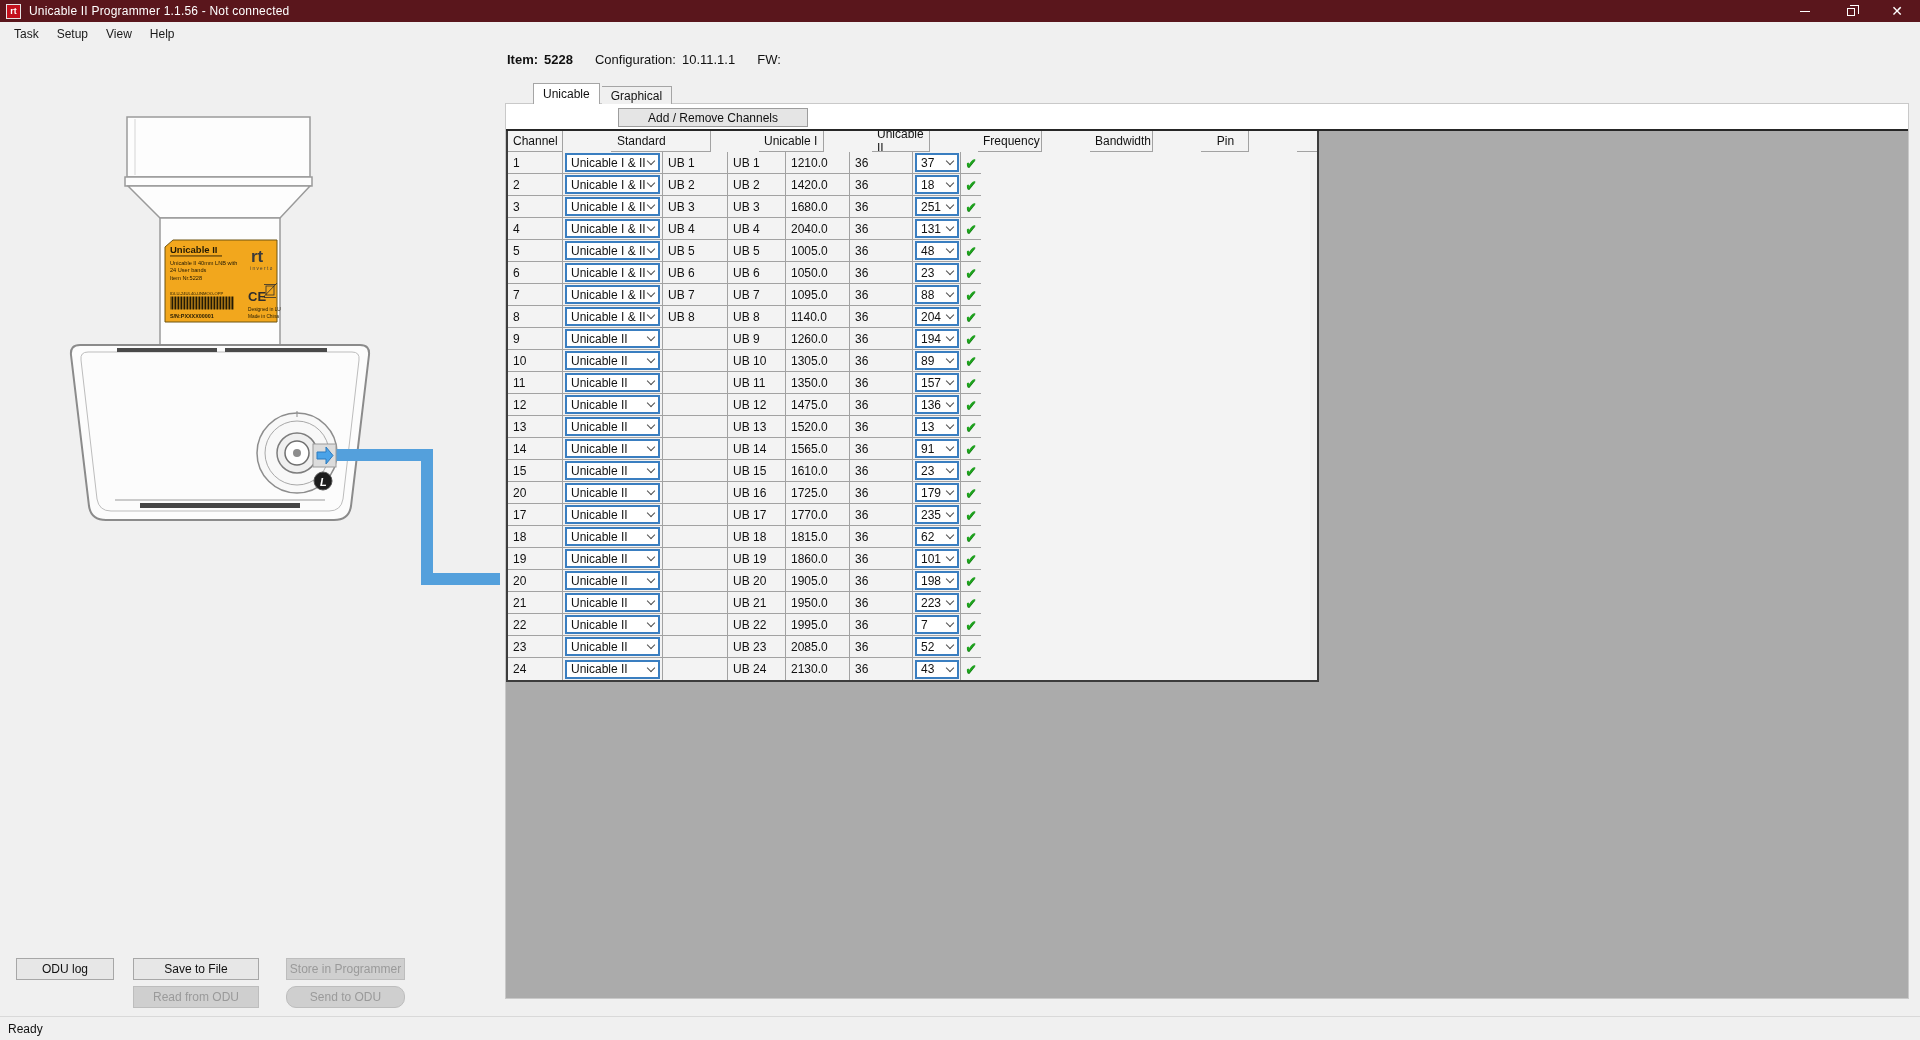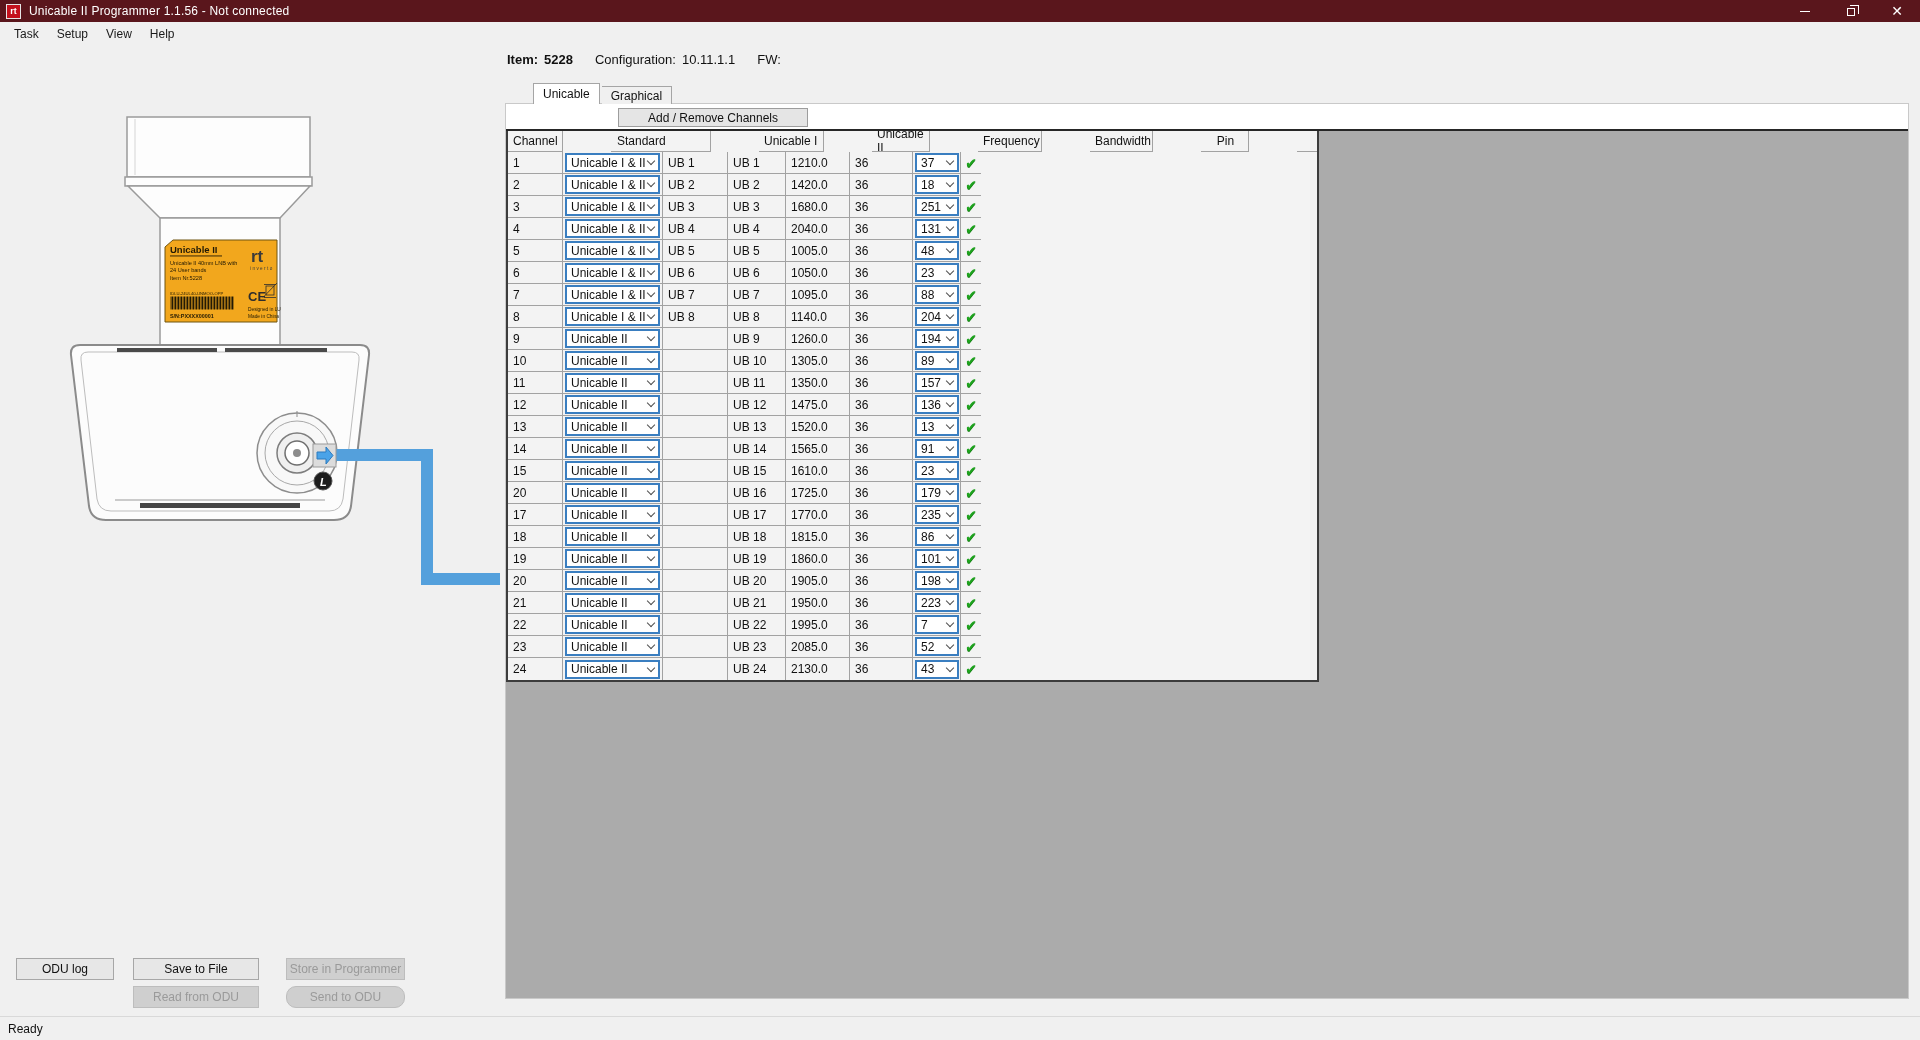--- a/index.html
+++ b/index.html
@@ -784,21 +784,21 @@
               <span>UB 18</span>
             </div>
     <div class="tcell c4">
               <span>1815.0</span>
             </div>
     <div class="tcell c5">
               <span>36</span>
             </div>
     <div class="tcell c6">
       <div class="dd dd-pin">
-        <span>86</span>
+        <span>62</span>
                 <span class="chev"></span>
       </div>
     </div>
     <div class="tcell c7 last">
               <span class="check"></span>
             </div>
   </div>
 
   <div class="trow">
     <div class="tcell c0">

